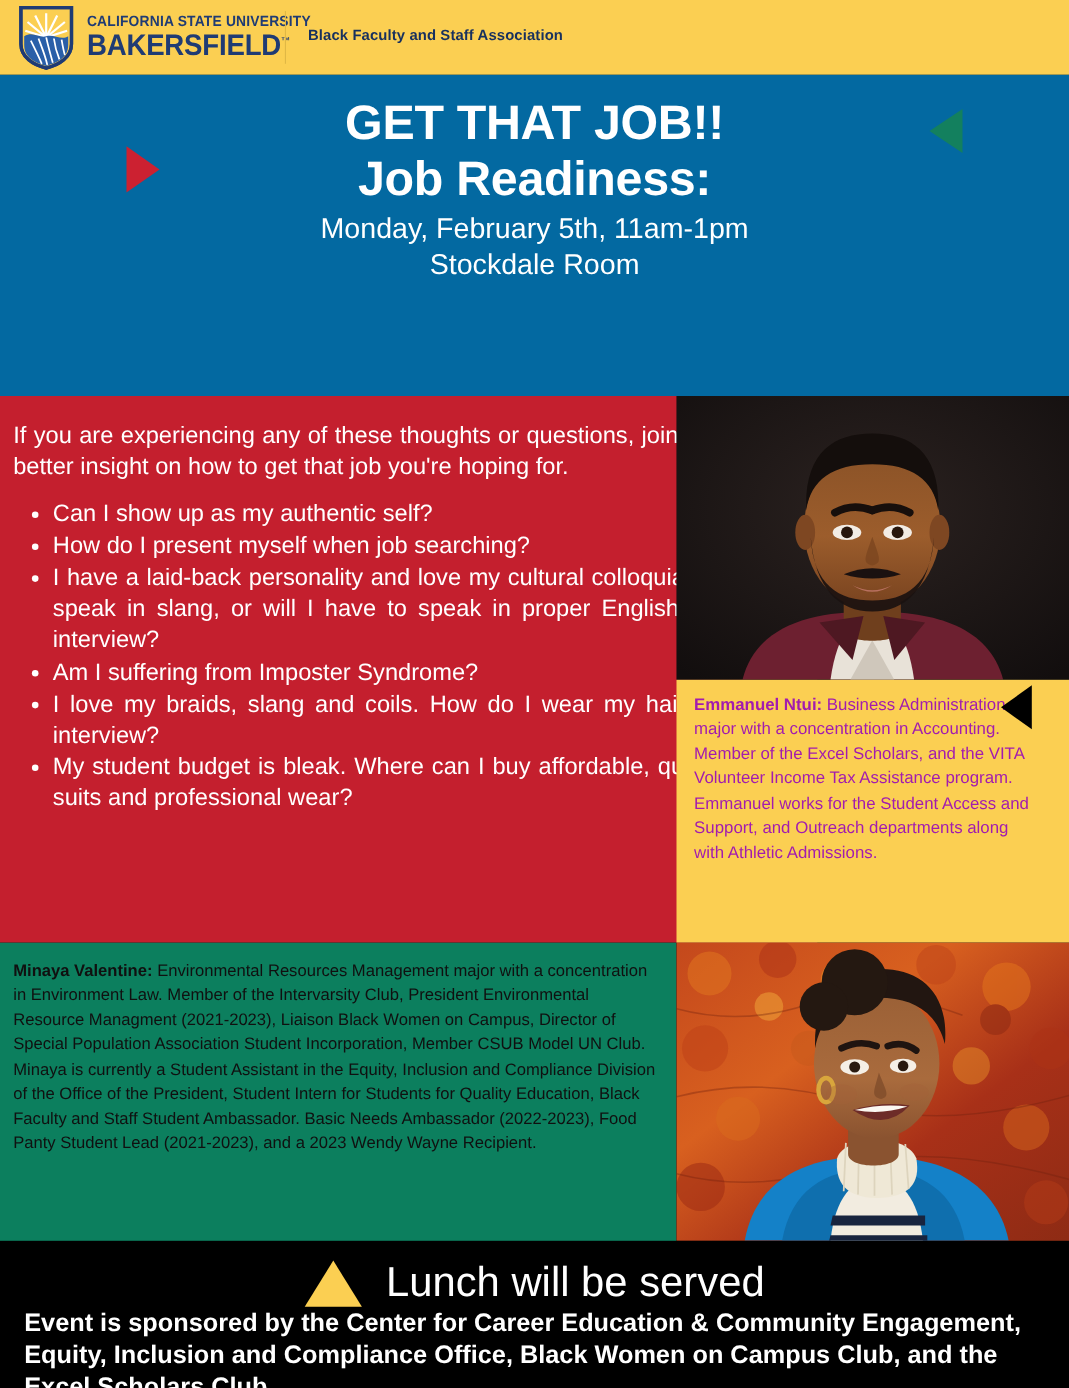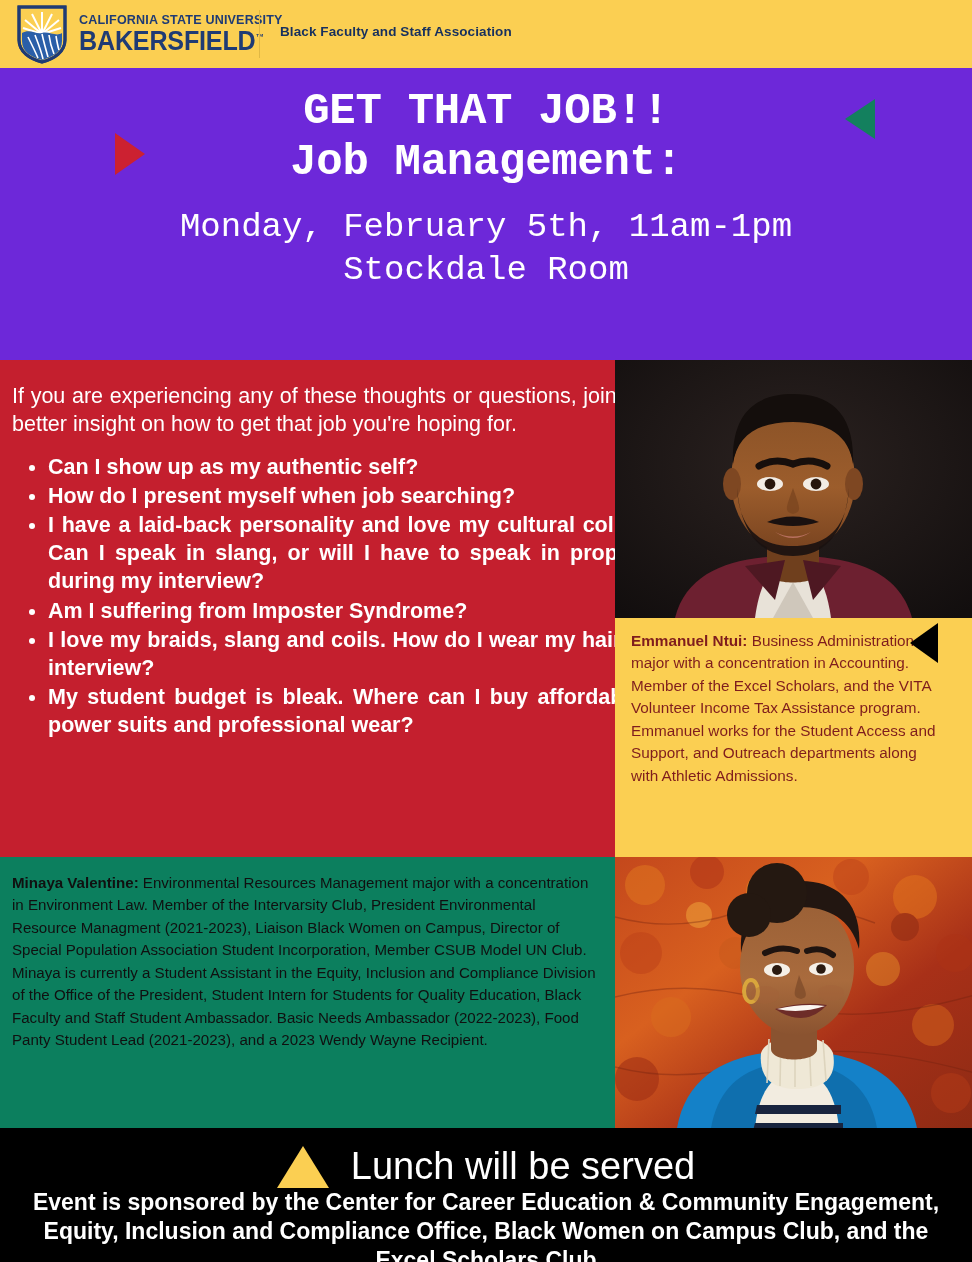--- a/index.html
+++ b/index.html
@@ -13,52 +13,52 @@
   .logo-text{margin-left:11px;line-height:1;}
   .logo-l1{font-size:13.5px;font-weight:bold;color:#1f3b74;letter-spacing:.2px;
            font-family:"Liberation Sans Narrow","Liberation Sans",sans-serif;transform:scaleX(.93);transform-origin:left center;}
   .logo-l2{font-size:27px;font-weight:bold;color:#1f3b74;letter-spacing:-.2px;margin-top:1px;
            font-family:"Liberation Sans Narrow","Liberation Sans",sans-serif;transform:scaleX(.93);transform-origin:left center;}
   .logo-tm{font-size:9px;vertical-align:super;}
   .hdr-div{position:absolute;left:259px;top:10px;width:1px;height:48px;background:#e0b845;}
   .hdr-assoc{position:absolute;left:280px;top:24px;font-size:13.5px;font-weight:bold;color:#17305e;letter-spacing:.1px;}
 
   
-  .titleblock{position:absolute;left:0;top:68px;width:972px;height:292px;background:#6d28d9;color:#fff;text-align:center;font-family:Liberation Mono, monospace;}
+  .titleblock{position:absolute;left:0;top:68px;width:972px;height:292px;background:#0369a1;color:#fff;text-align:center;}
   .t-main{padding-top:18px;font-size:44px;font-weight:bold;line-height:1.16;letter-spacing:-.3px;}
   .t-line{display:block;}
-  .t-sub{margin-top:18px;font-size:34px;line-height:1.25;font-weight:400;}
+  .t-sub{margin-top:3px;font-size:26px;line-height:1.25;font-weight:400;}
 
   .tri{position:absolute;width:0;height:0;}
   .tri-red{left:115px;top:133px;border-top:21px solid transparent;border-bottom:21px solid transparent;border-left:30px solid #cc2131;}
   .tri-green{left:845px;top:99px;border-top:20px solid transparent;border-bottom:20px solid transparent;border-right:30px solid #13805e;}
 
   
   .redpanel{position:absolute;left:0;top:360px;width:743px;height:497px;background:#c41f2e;color:#fff;box-sizing:border-box;padding:22px 17px 8px 12px;}
   .intro{font-size:21.5px;line-height:1.32;text-align:justify;text-align-last:left;}
-  ul.qlist{margin:14px 0 0 0;padding-left:36px;list-style:disc;font-weight:bold;}
+  ul.qlist{margin:14px 0 0 0;padding-left:36px;list-style:disc;}
   ul.qlist li{font-size:21.5px;line-height:1.31;text-align:justify;text-align-last:left;margin-bottom:1px;}
 
   
   .photo-top{position:absolute;left:615px;top:360px;width:357px;height:258px;overflow:hidden;background:#171212;}
 
   
-  .yellowbio{position:absolute;left:615px;top:618px;width:357px;height:239px;background:#fbcf52;color:#7f1d1d;box-sizing:border-box;padding:12px 30px 8px 16px;}
+  .yellowbio{position:absolute;left:615px;top:618px;width:357px;height:239px;background:#fbcf52;color:#a21caf;box-sizing:border-box;padding:12px 30px 8px 16px;}
   .yellowbio p{margin:0;font-size:15.3px;line-height:1.47;}
   .tri-black{position:absolute;left:910px;top:623px;border-top:20px solid transparent;border-bottom:20px solid transparent;border-right:28px solid #000;}
 
   
   .greenbio{position:absolute;left:0;top:857px;width:615px;height:346px;background:#0c7f5e;color:#101010;box-sizing:border-box;padding:15px 14px 8px 12px;}
   .greenbio p{margin:0;font-size:15.1px;line-height:1.49;}
 
   
   .photo-bot{position:absolute;left:615px;top:857px;width:357px;height:271px;overflow:hidden;background:#a83a1b;}
 
   
-  .footer{position:absolute;left:0;top:1128px;width:972px;height:134px;background:#000;color:#fff;text-align:center;}
+  .footer{position:absolute;left:0;top:1128px;width:972px;height:134px;background:#000;color:#fff;text-align:left;}
   .lunchrow{display:flex;align-items:center;justify-content:center;padding-top:17px;}
   .tri-yellow{width:0;height:0;border-left:26px solid transparent;border-right:26px solid transparent;border-bottom:42px solid #fbcf52;margin-right:22px;}
   .lunch{font-size:38px;font-weight:400;letter-spacing:0;}
   .sponsor{font-size:23px;font-weight:bold;line-height:1.27;padding:0 22px;}
 
   b{font-weight:bold;}
 </style>
 </head>
 <body>
 
@@ -95,21 +95,21 @@
         <div class="logo-l2"><span>BAKERSFIELD</span><span class="logo-tm">™</span></div>
       </div>
     </div>
     <div class="hdr-div"></div>
     <div class="hdr-assoc">Black Faculty and Staff Association</div>
   </div>
 
   <div class="titleblock">
     <div class="t-main">
       <span class="t-line">GET THAT JOB!!</span>
-      <span class="t-line">Job Management:</span>
+      <span class="t-line">Job Readiness:</span>
     </div>
     <div class="t-sub">
       <div>Monday, February 5th, 11am-1pm</div>
       <div>Stockdale Room</div>
     </div>
   </div>
   <div class="tri tri-red"></div>
   <div class="tri tri-green"></div>
 
   <div class="redpanel">

